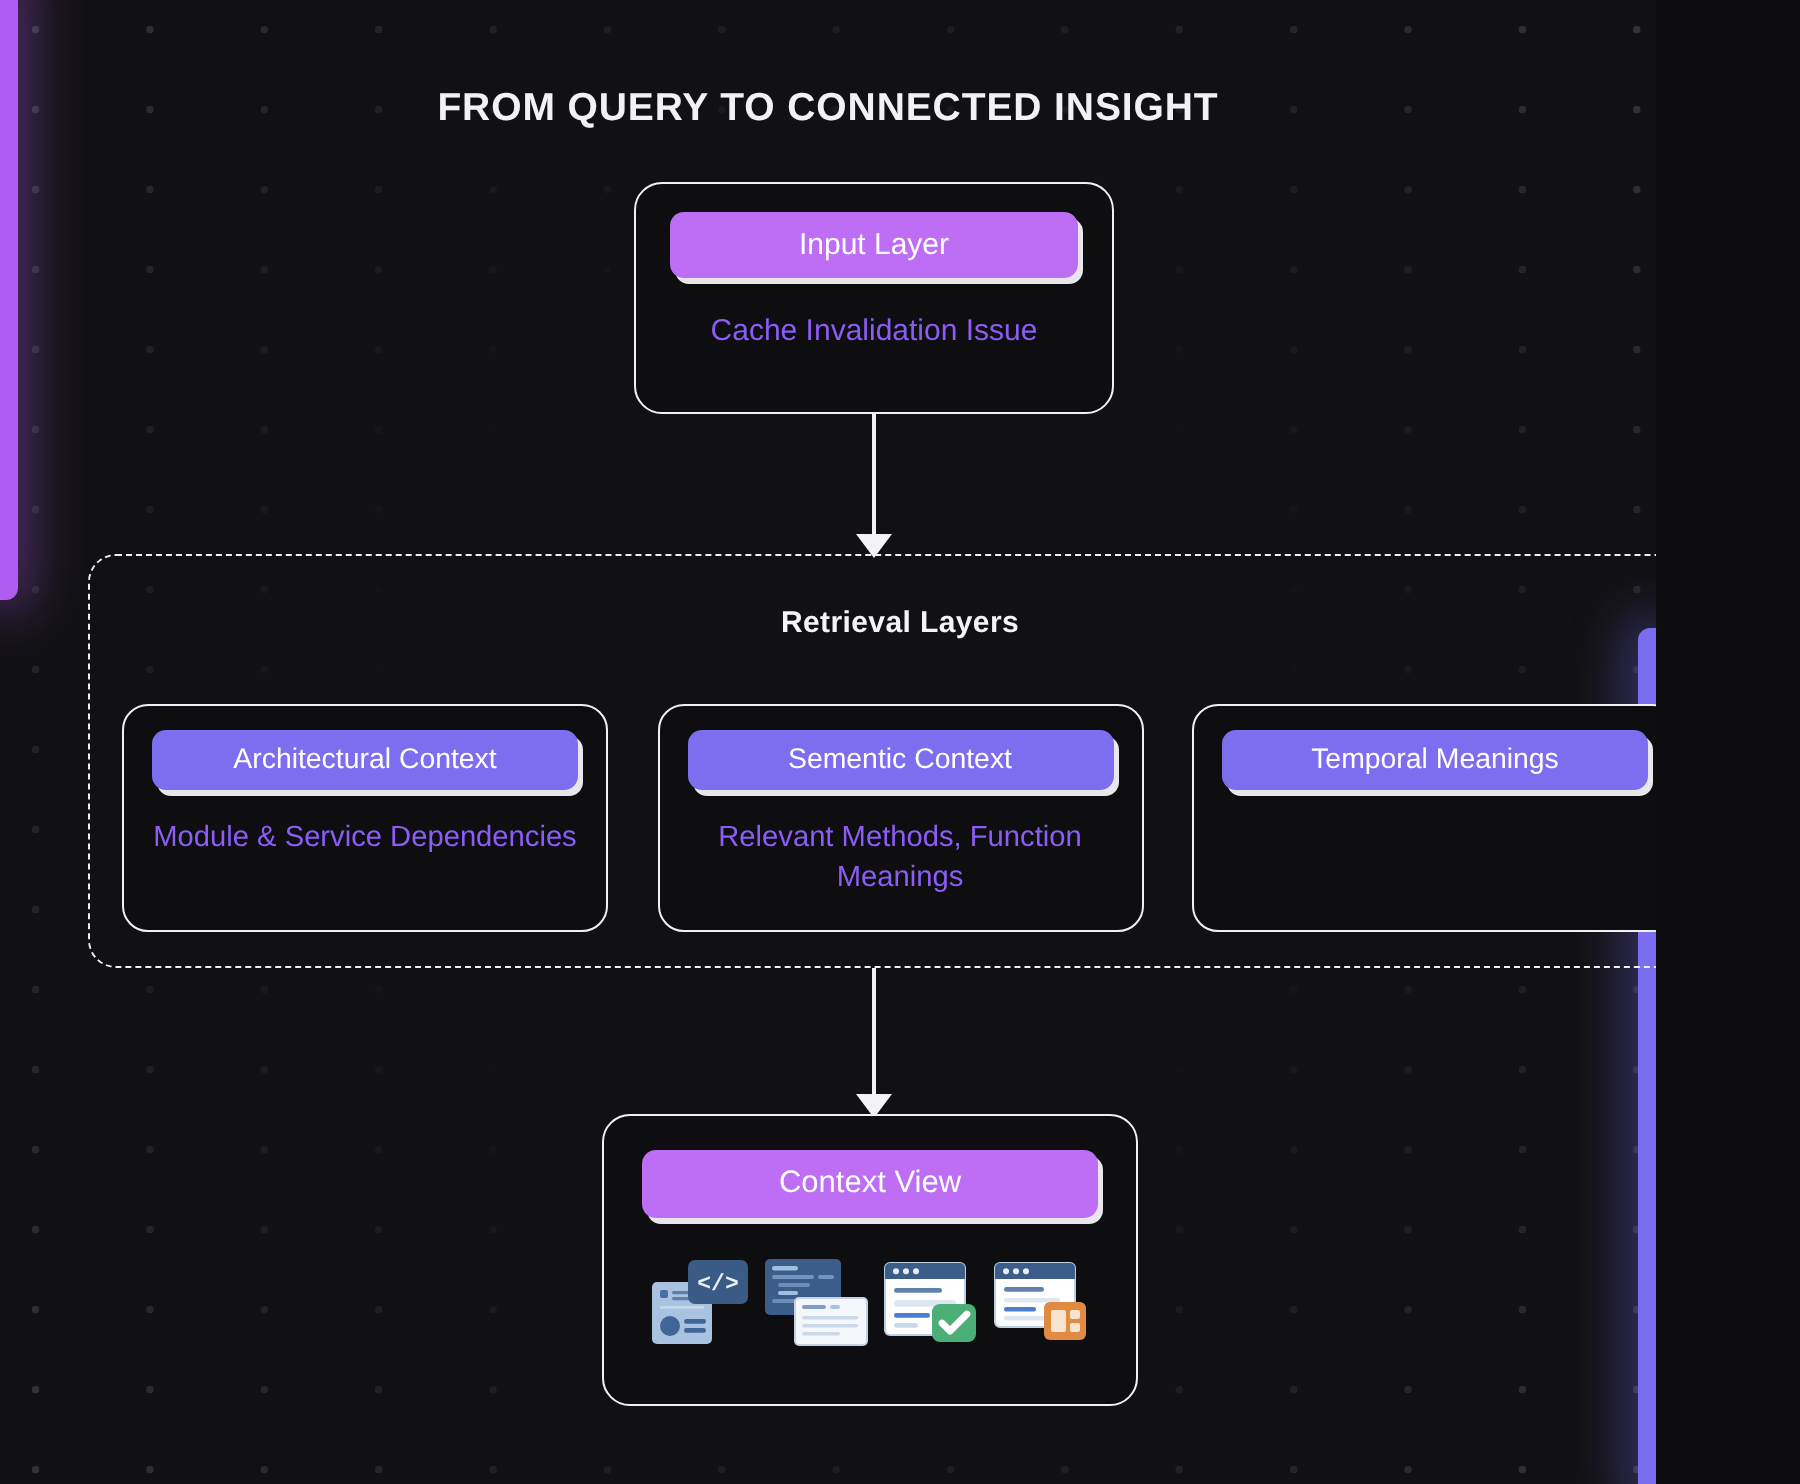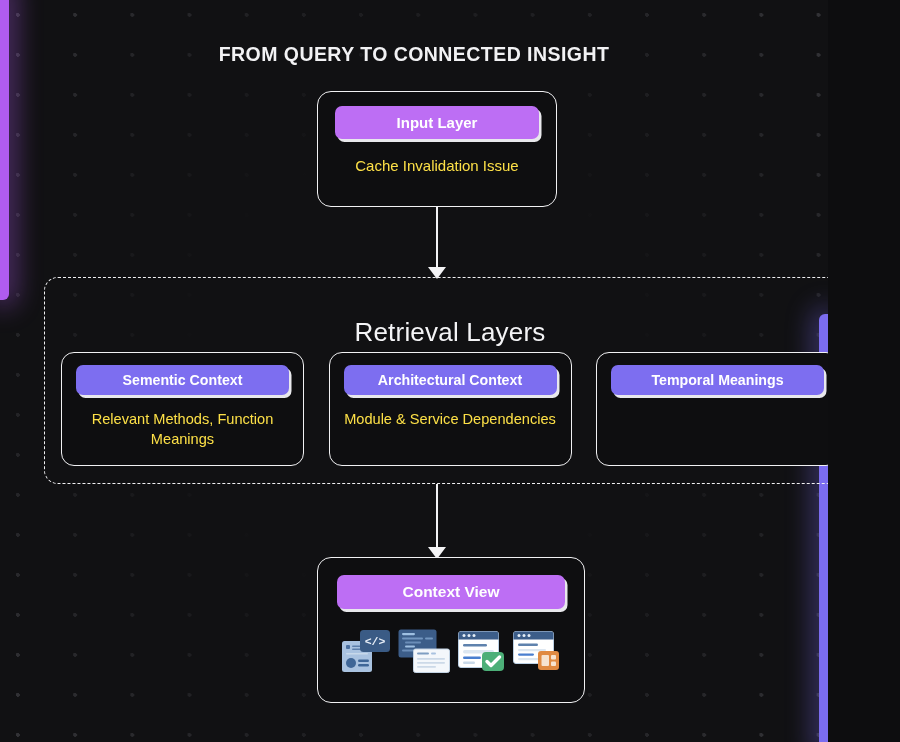--- a/index.html
+++ b/index.html
@@ -84,31 +84,31 @@
 
   
   .pill {
     position: relative;
     box-sizing: border-box;
     display: flex;
     align-items: center;
     justify-content: center;
     border-radius: 7px;
     color: #ffffff;
-    font-weight: 700;
+    font-weight: 400;
     text-align: center;
     line-height: 1;
     
     box-shadow: 2.5px 3px 0 0 #e8e8ec;
   }
   .pill.magenta { background: #bd6ef4; }
   .pill.violet  { background: #7d6ef0; }
 
   .node-caption {
-    color: #fde047;
+    color: #8b5cf6;
     text-align: center;
     line-height: 1.38;
   }
 
   
   #input-node {
     left: 317px;
     top: 91px;
     width: 240px;
     height: 116px;
@@ -132,25 +132,25 @@
     top: 277px;
     width: 812px;
     height: 207px;
     border: 1.6px dashed #f0f0f2;
     border-radius: 14px;
   }
   #retrieval-group .group-title {
     position: absolute;
     left: 0;
     right: 0;
-    top: 39px;
+    top: 25px;
     text-align: center;
     color: #f4f4f6;
-    font-size: 26px;
-    font-weight: 400;
+    font-size: 15px;
+    font-weight: 700;
     letter-spacing: 0.2px;
   }
 
   .retrieval-row {
     position: absolute;
     left: 16px;
     right: 16px;
     top: 74px;
     display: flex;
     justify-content: space-between;
@@ -178,21 +178,20 @@
     font-size: 14.6px;
   }
 
   
   #context-node {
     left: 301px;
     top: 557px;
     width: 268px;
     height: 146px;
     padding: 17px 19px 0;
-    margin-left: 16px;
   }
   #context-node .pill {
     width: 100%;
     height: 34px;
     font-size: 15.5px;
   }
 
   .icon-row {
     margin-top: 20px;
     width: 100%;
@@ -253,27 +252,27 @@
     <div class="shaft"></div>
     <div class="head"></div>
   </div>
 
   <div id="retrieval-group">
     <div class="group-title">Retrieval Layers</div>
 
     <div class="retrieval-row">
 
       <div class="retrieval-card">
+        <div class="pill violet">Architectural Context</div>
+        <div class="node-caption">Module &amp; Service Dependencies</div>
+      </div>
+
+      <div class="retrieval-card">
         <div class="pill violet">Sementic Context</div>
         <div class="node-caption">Relevant Methods, Function Meanings</div>
-      </div>
-
-      <div class="retrieval-card">
-        <div class="pill violet">Architectural Context</div>
-        <div class="node-caption">Module &amp; Service Dependencies</div>
       </div>
 
       <div class="retrieval-card">
         <div class="pill violet">Temporal Meanings</div>
       </div>
 
     </div>
   </div>
 
   <div class="connector" id="arrow-2">

